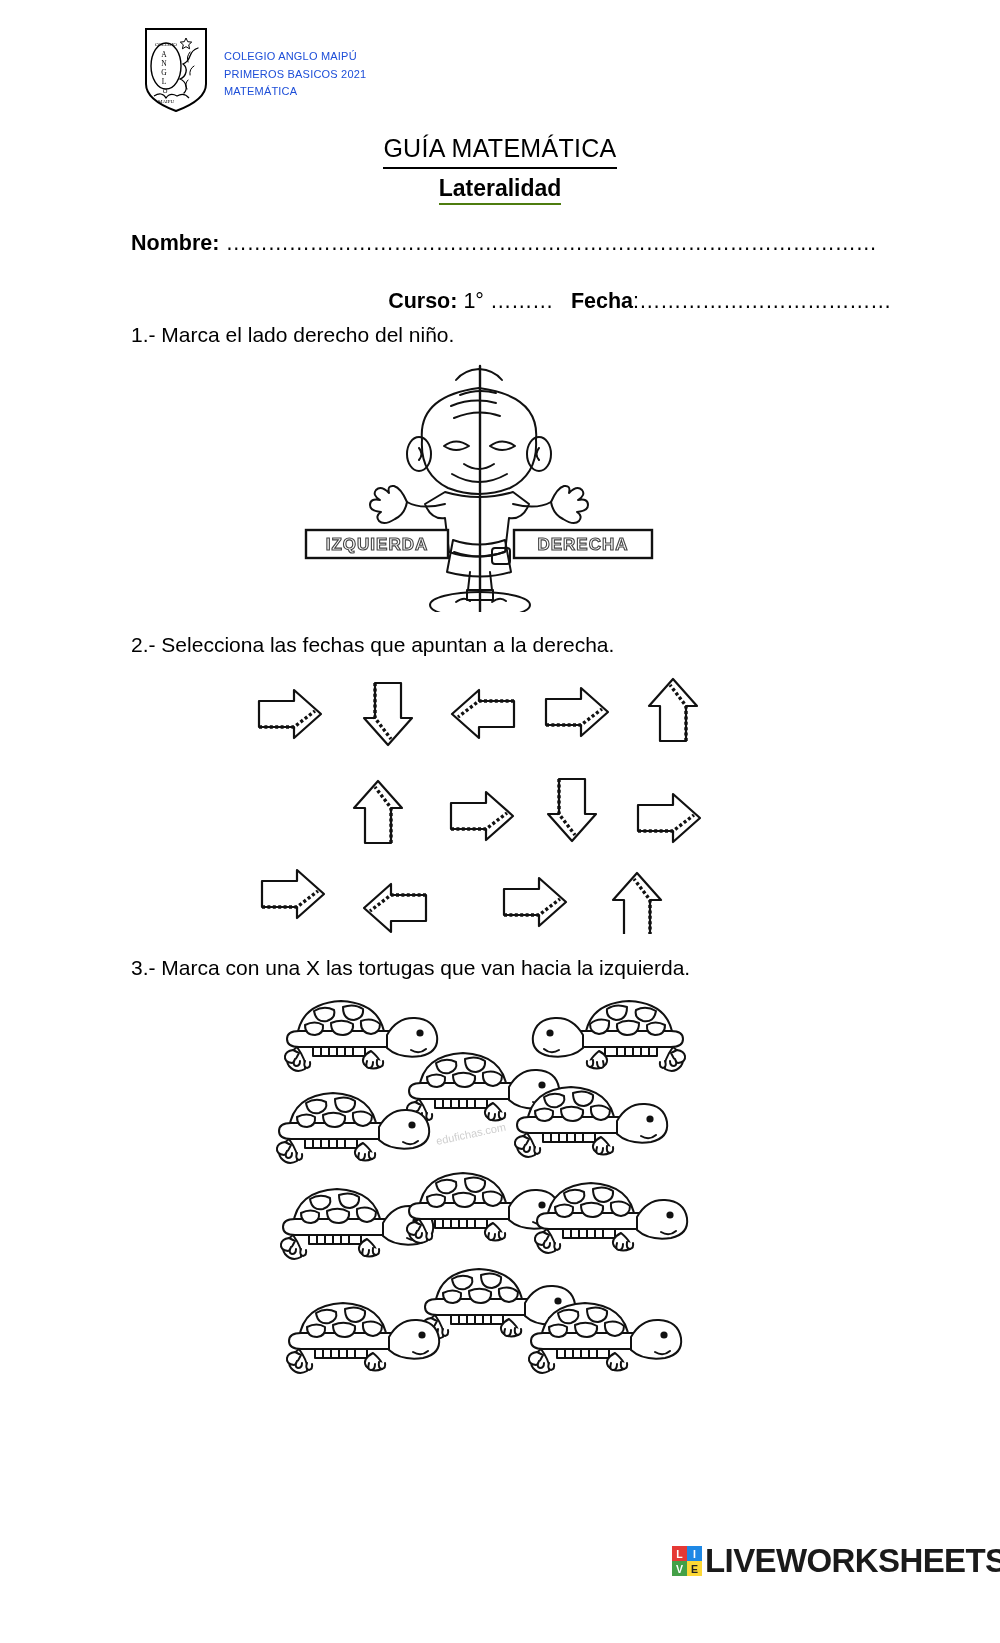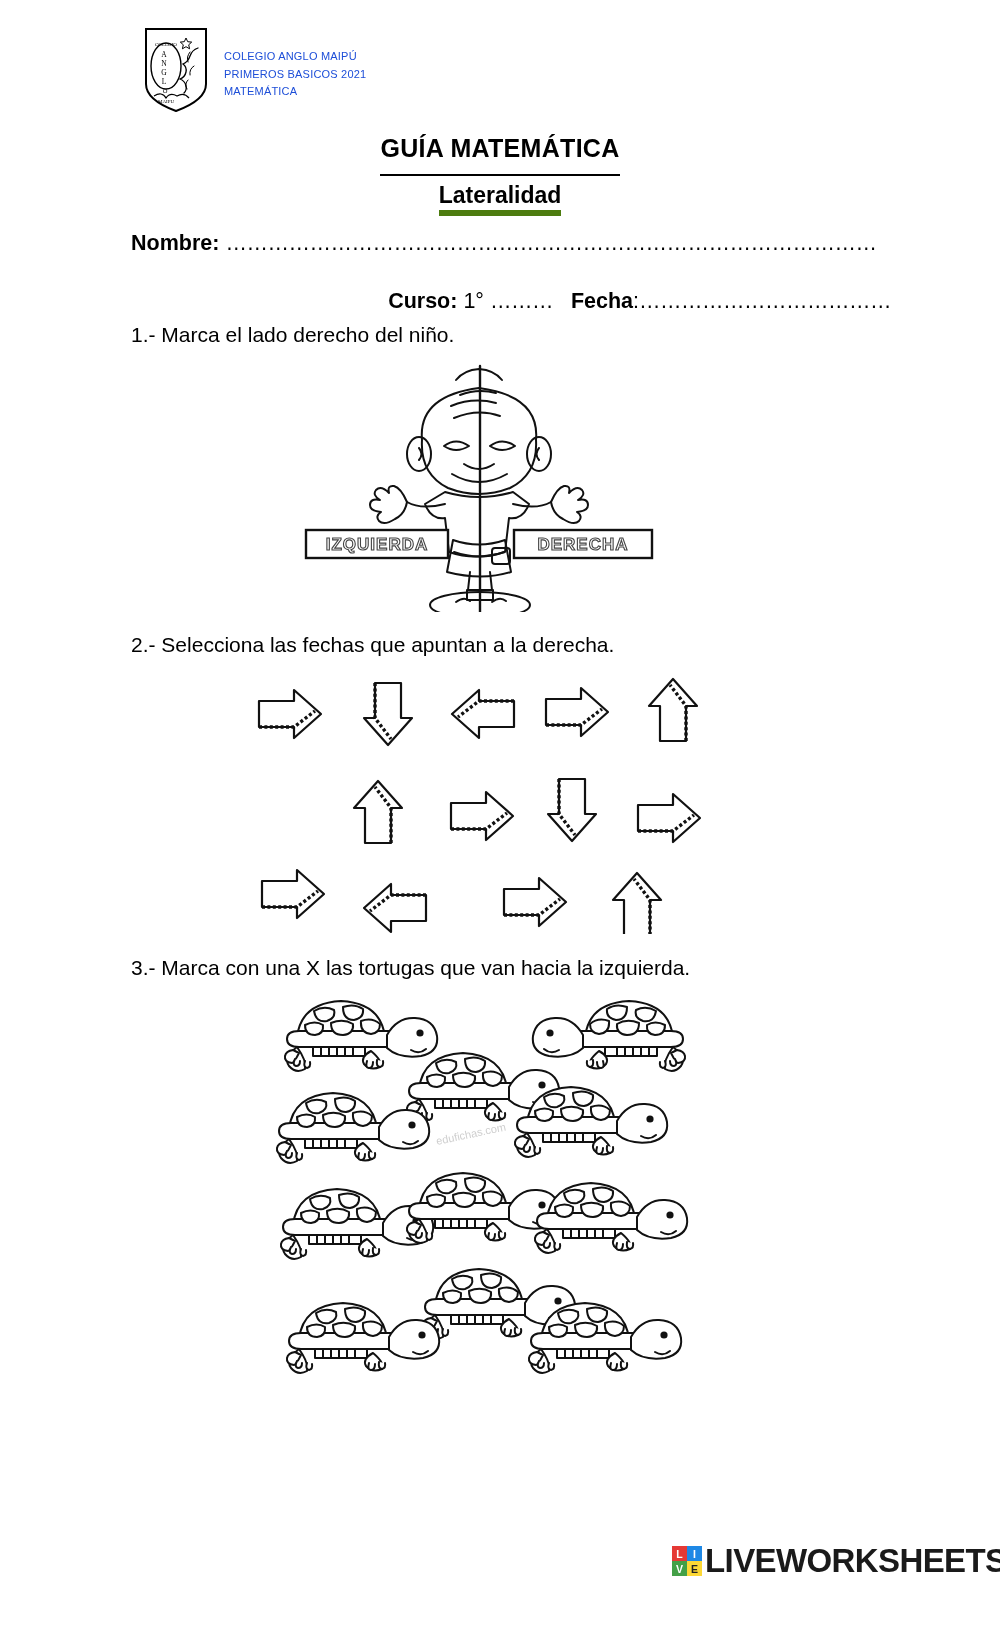--- a/index.html
+++ b/index.html
@@ -18,27 +18,27 @@
   .crest { width:68px; height:88px; flex:none; }
   .school-lines { padding-top:22px; }
   .school-lines div {
     font-size:11px; letter-spacing:.2px; line-height:17.5px; color:#1d4ed8;
     font-family:"Liberation Sans", sans-serif;
   }
 
   
   .title-wrap { position:absolute; left:0; top:134px; width:1000px; text-align:center; }
   .doc-title {
-    font-size:25px; font-weight:bold; letter-spacing:.3px;
-    display:inline-block; border-bottom:2px solid #000; padding-bottom:11px;
+    font-size:25px; font-weight:normal; letter-spacing:.3px;
+    display:inline-block; border-bottom:2px solid #000; padding-bottom:4px;
   }
   .doc-subtitle-wrap { margin-top:6px; }
   .doc-subtitle {
     font-size:23px; font-weight:bold;
-    display:inline-block; border-bottom:6px solid #4d7c0f; padding-bottom:1px;
+    display:inline-block; border-bottom:2px solid #4d7c0f; padding-bottom:1px;
   }
 
   
   .fields { position:absolute; left:131px; top:228px; width:760px; }
   .field-row { font-size:21.5px; line-height:30px; white-space:nowrap; }
   .field-row.second { margin-top:28px;text-align:right; }
   .lbl { font-weight:bold; }
   .val { font-weight:normal; }
   .dots { font-weight:normal; letter-spacing:-0.5px; }
 

